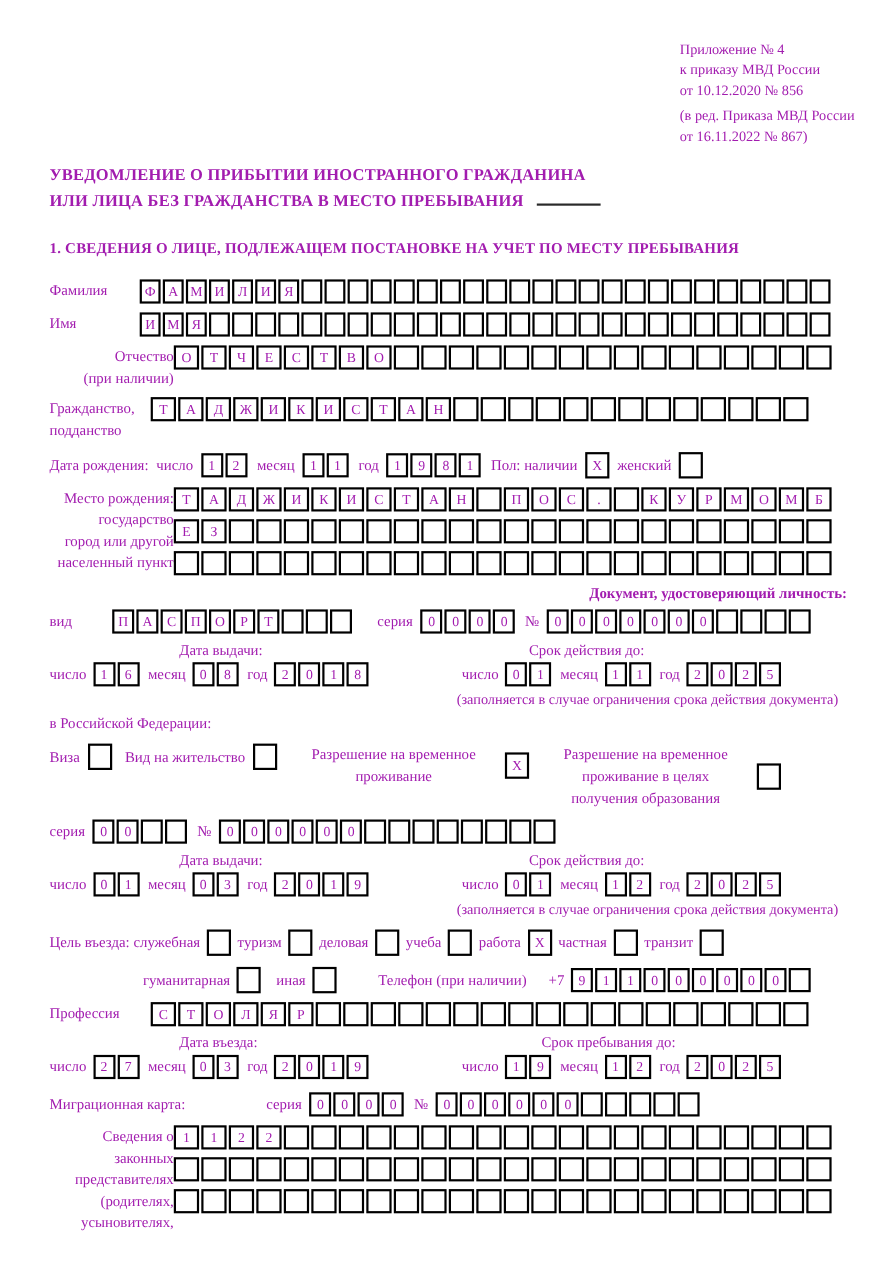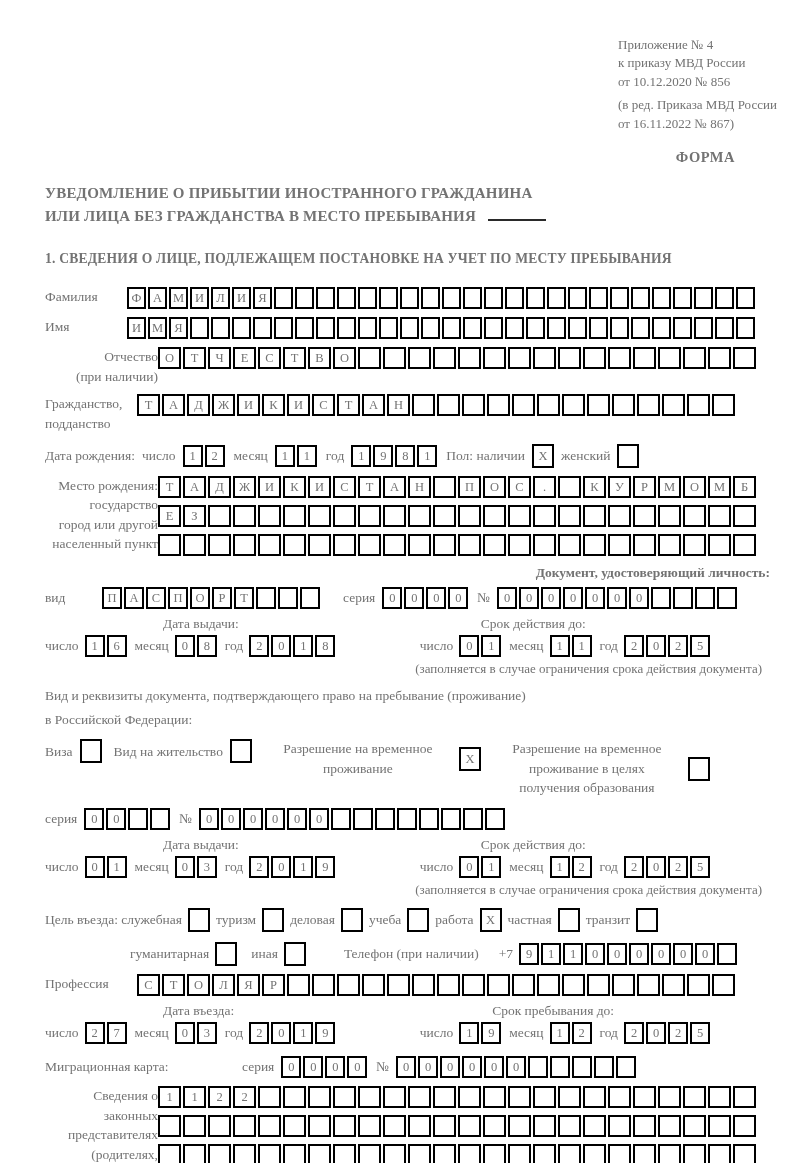--- a/index.html
+++ b/index.html
@@ -1,18 +1,18 @@
 <!DOCTYPE html>
 <html><head>
 <meta charset="utf-8">
 <style>
   html,body { margin:0; padding:0; background:#fff; }
   .page {
     width:800px; height:1163px; box-sizing:border-box; position:relative;
-    background:#fff; color:#737373; overflow:hidden;
+    background:#fff; color:#a21caf; overflow:hidden;
     font-family:"Liberation Serif","DejaVu Serif",serif; font-size:13.5px;
     padding:36px 30px 0 45px;
   }
   
   .refblock { margin-left:573px; width:195px; line-height:1.42; font-size:13px; }
   .refblock .gap { margin-top:5px; }
   .forma { text-align:right; padding-right:35px; font-weight:bold; font-size:14.5px; margin-top:16px; letter-spacing:0.5px; }
   .title { text-align:left; font-weight:bold; font-size:15px; line-height:1.5; margin-top:16px; letter-spacing:0.2px; }
   .title .uline { display:inline-block; width:58px; border-bottom:2.5px solid #2a2a2a; margin-left:12px; }
   .section { font-weight:bold; font-size:13.6px; margin-top:24px; letter-spacing:0.2px; }
@@ -58,21 +58,20 @@
 <div class="page">
 
   <div class="refblock">
     <div>Приложение № 4</div>
     <div>к приказу МВД России</div>
     <div>от 10.12.2020 № 856</div>
     <div class="gap">(в ред. Приказа МВД России</div>
     <div>от 16.11.2022 № 867)</div>
   </div>
 
-  <div class="forma">ФОРМА</div>
 
   <div class="title">
     <div>УВЕДОМЛЕНИЕ О ПРИБЫТИИ ИНОСТРАННОГО ГРАЖДАНИНА</div>
     <div><span>ИЛИ ЛИЦА БЕЗ ГРАЖДАНСТВА В МЕСТО ПРЕБЫВАНИЯ</span><span class="uline"></span></div>
   </div>
 
   <div class="section">1. СВЕДЕНИЯ О ЛИЦЕ, ПОДЛЕЖАЩЕМ ПОСТАНОВКЕ НА УЧЕТ ПО МЕСТУ ПРЕБЫВАНИЯ</div>
 
   <div class="frow" style="margin-top:20px;">
     <div class="flabel w82">Фамилия</div>
@@ -404,21 +403,20 @@
       <span class="cells dt">
           <span class="cell">2</span>
           <span class="cell">0</span>
           <span class="cell">2</span>
           <span class="cell">5</span>
         </span>
     </div>
   </div>
   <div class="notel">(заполняется в случае ограничения срока действия документа)</div>
 
-  <div class="para">Вид и реквизиты документа, подтверждающего право на пребывание (проживание)</div>
   <div class="para" style="margin-top:4px;">в Российской Федерации:</div>
 
   <div class="optrow">
     <div class="opt">
       <span class="olabel">Виза</span>
       <span class="cell cb"></span>
     </div>
     <div class="opt">
       <span class="olabel">Вид на жительство</span>
       <span class="cell cb"></span>

